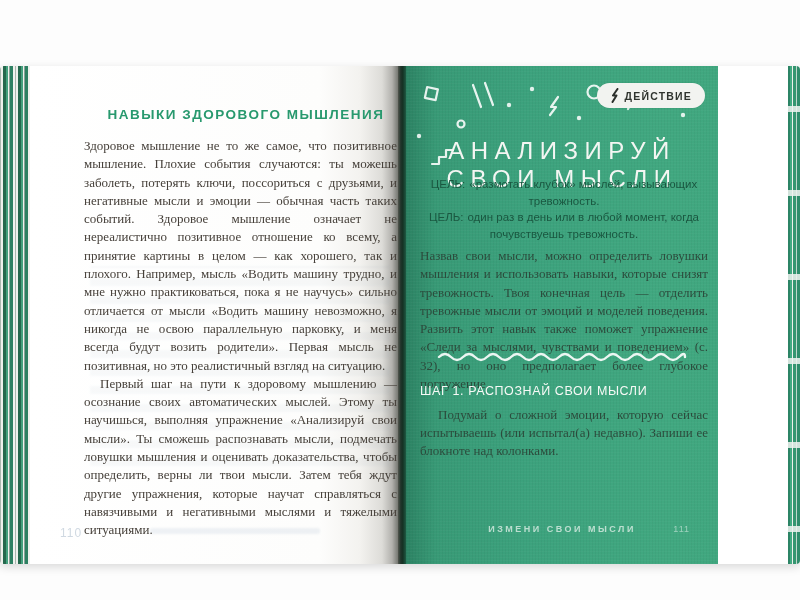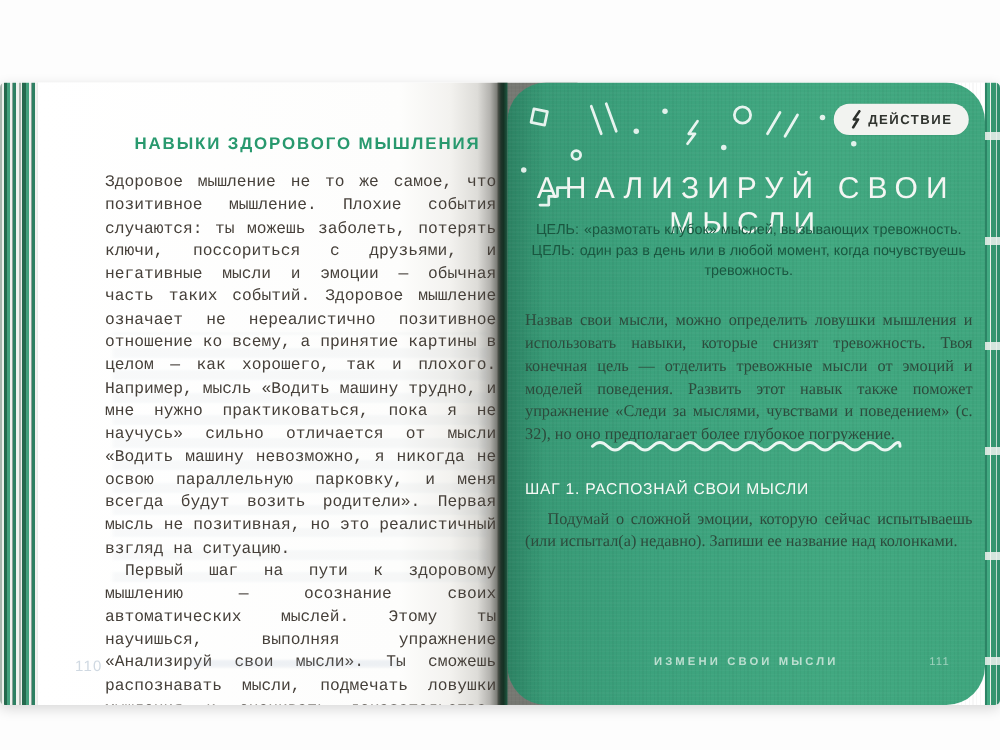--- a/index.html
+++ b/index.html
@@ -32,21 +32,21 @@
   }
   .lp-title{
     position:absolute;top:41px;left:0;width:100%;text-align:center;
     font-size:13.5px;font-weight:bold;letter-spacing:1.5px;color:#28996e;
   }
   .lp-body{
     position:absolute;top:71px;left:54px;width:313px;
     font-family:"Liberation Serif",serif;font-size:13px;line-height:18.3px;
     text-align:justify;color:#46403a;hyphens:auto;
   }
-  .lp-body p{margin:0;font-family:Liberation Mono, monospace;}
+  .lp-body p{margin:0;}
   .lp-body p.indent{text-indent:16px;}
   .ghost-area{
     position:absolute;top:200px;left:60px;width:300px;height:200px;
     background:repeating-linear-gradient(0deg,rgba(120,150,170,.05) 0 8px,rgba(120,150,170,0) 8px 18px);
     filter:blur(1px);pointer-events:none;
   }
   .ghost-pagenum{
     position:absolute;top:460px;left:30px;font-size:12px;
     color:rgba(150,170,190,.45);letter-spacing:1px;
   }
@@ -54,23 +54,22 @@
     position:absolute;top:462px;left:120px;width:170px;height:6px;
     background:rgba(140,165,190,.14);border-radius:2px;filter:blur(1px);
   }
   
   .spine{
     position:absolute;left:398px;top:0;width:8px;height:100%;
     background:linear-gradient(90deg,#54564f 0,#20342a 35%,#153224 60%,#1e5a43 100%);
   }
   
   .page-right{
-    position:absolute;left:406px;top:0;width:382px;height:100%;
+    position:absolute;left:406px;top:0;width:312px;height:100%;
     background:linear-gradient(90deg,#2c8263 0,#389a76 30px,#3ca27d 120px,#41a880 260px,#3fa67e 382px);
-    border-radius:31px;
   }
   .page-right .grain{
     position:absolute;inset:0;pointer-events:none;
     background:
       repeating-linear-gradient(0deg,rgba(255,255,255,.025) 0 1px,rgba(0,0,0,0) 1px 3px),
       repeating-linear-gradient(90deg,rgba(0,0,0,.03) 0 1px,rgba(0,0,0,0) 1px 3px);
   }
   .doodles{position:absolute;left:6px;top:12px;}
   .badge{
     position:absolute;top:17px;right:13px;height:25px;border-radius:13px;
@@ -183,21 +182,21 @@
 
     <div class="intro">Назвав свои мысли, можно определить ловушки мышления и использовать навыки, которые снизят тревожность. Твоя конечная цель — отделить тревожные мысли от эмоций и моделей поведения. Развить этот навык также поможет упражнение «Следи за мыслями, чувствами и поведением» (с. 32), но оно предполагает более глубокое погружение.</div>
 
     <svg class="divider" width="252" height="12" viewBox="0 0 252 12" fill="none" stroke="rgba(255,255,255,.9)" stroke-width="2.4" stroke-linecap="round">
       <path d="M3 7 Q9 1 15 7 T27 7 T39 7 T51 7 T63 7 T75 7 T87 7 T99 7 T111 7 T123 7 T135 7 T147 7 T159 7 T171 7 T183 7 T195 7 T207 7 T219 7 T231 7 T243 7 T249 7"></path>
     </svg>
 
     <div class="step-heading">ШАГ 1. РАСПОЗНАЙ СВОИ МЫСЛИ</div>
 
     <div class="step-body">
-      <p class="indent">Подумай о сложной эмоции, которую сейчас испытываешь (или испытал(а) недавно). Запиши ее название над колонками.</p>
+      <p class="indent">Подумай о сложной эмоции, которую сейчас испытываешь (или испытал(а) недавно). Запиши ее блокноте над колонками.</p>
     </div>
 
     <div class="rp-running">ИЗМЕНИ СВОИ МЫСЛИ</div>
     <div class="rp-pagenum">111</div>
   </div>
 
   <div class="edge-right"></div>
 </div>
 
 </body></html>

